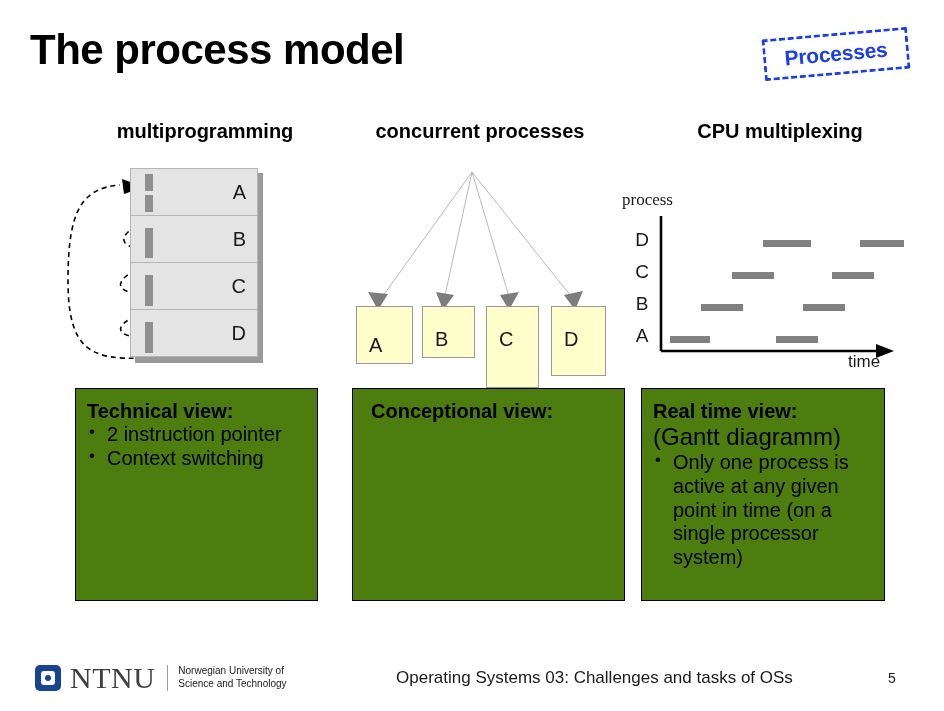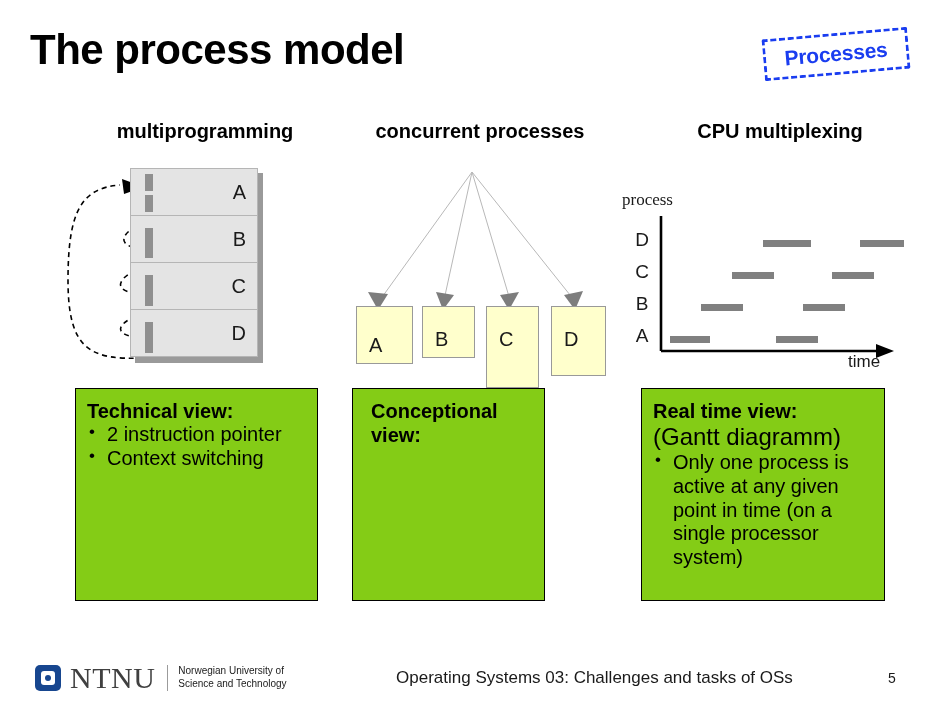--- a/index.html
+++ b/index.html
@@ -168,26 +168,26 @@
     position: absolute;
     height: 7px;
     background: #808080;
   }
 
   
   .view-box {
     position: absolute;
     top: 388px;
     box-sizing: border-box;
-    background: #84cc16;
+    background: #4d7c0f;
     border: 1.5px solid #000000;
     padding: 10px 9px 8px 11px;
   }
   #view-box-0 { left: 75px;  width: 243px; height: 213px; }
-  #view-box-1 { left: 352px; width: 193px; height: 213px; padding-left: 18px; }
+  #view-box-1 { left: 352px; width: 273px; height: 213px; padding-left: 18px; }
   #view-box-2 { left: 641px; width: 244px; height: 213px; }
 
   .view-title {
     font-size: 20px;
     font-weight: bold;
     line-height: 1.2;
     color: #000;
   }
   .view-subtitle {
     font-size: 24px;

